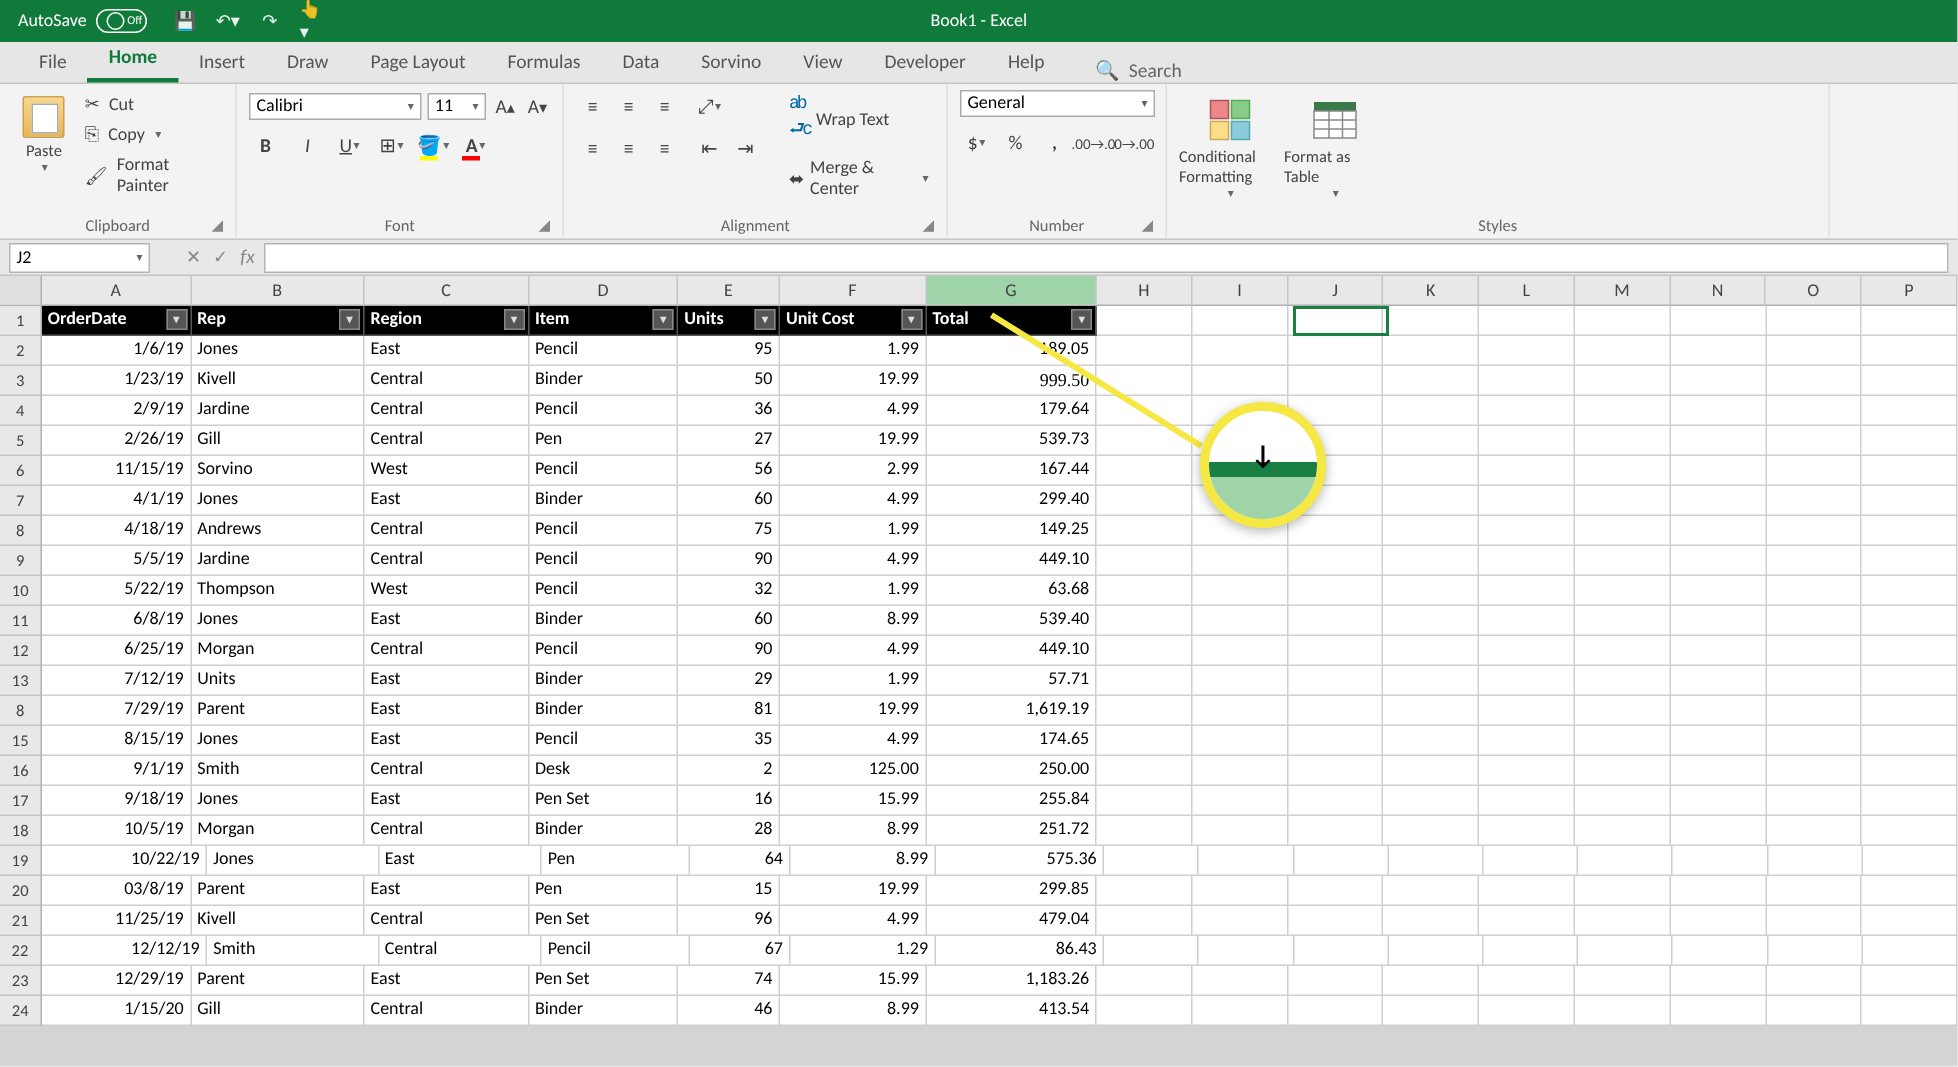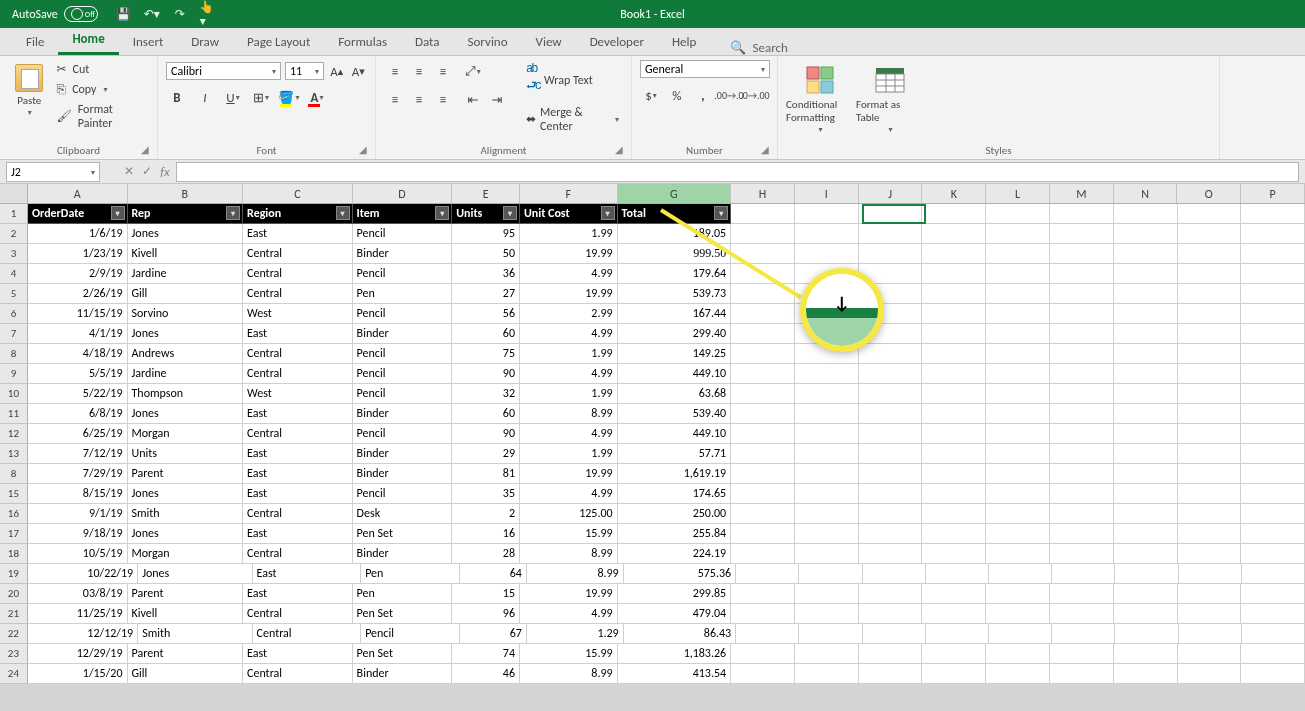--- a/index.html
+++ b/index.html
@@ -621,21 +621,21 @@
         <div class="cell" style="width: 64px;"></div>
       </div>
       <div class="datarow">
         <div class="rowhdr">18</div>
         <div class="cell r" style="width: 100px;">10/5/19</div>
         <div class="cell" style="width: 116px;">Morgan</div>
         <div class="cell" style="width: 110px;">Central</div>
         <div class="cell" style="width: 100px;">Binder</div>
         <div class="cell r" style="width: 68px;">28</div>
         <div class="cell r" style="width: 98px;">8.99</div>
-        <div class="cell r" style="width: 114px;">224.19</div>
+        <div class="cell r" style="width: 114px;">251.72</div>
         <div class="cell" style="width: 64px;"></div>
         <div class="cell" style="width: 64px;"></div>
         <div class="cell" style="width: 64px;"></div>
         <div class="cell" style="width: 64px;"></div>
         <div class="cell" style="width: 64px;"></div>
         <div class="cell" style="width: 64px;"></div>
         <div class="cell" style="width: 64px;"></div>
         <div class="cell" style="width: 64px;"></div>
         <div class="cell" style="width: 64px;"></div>
       </div>

